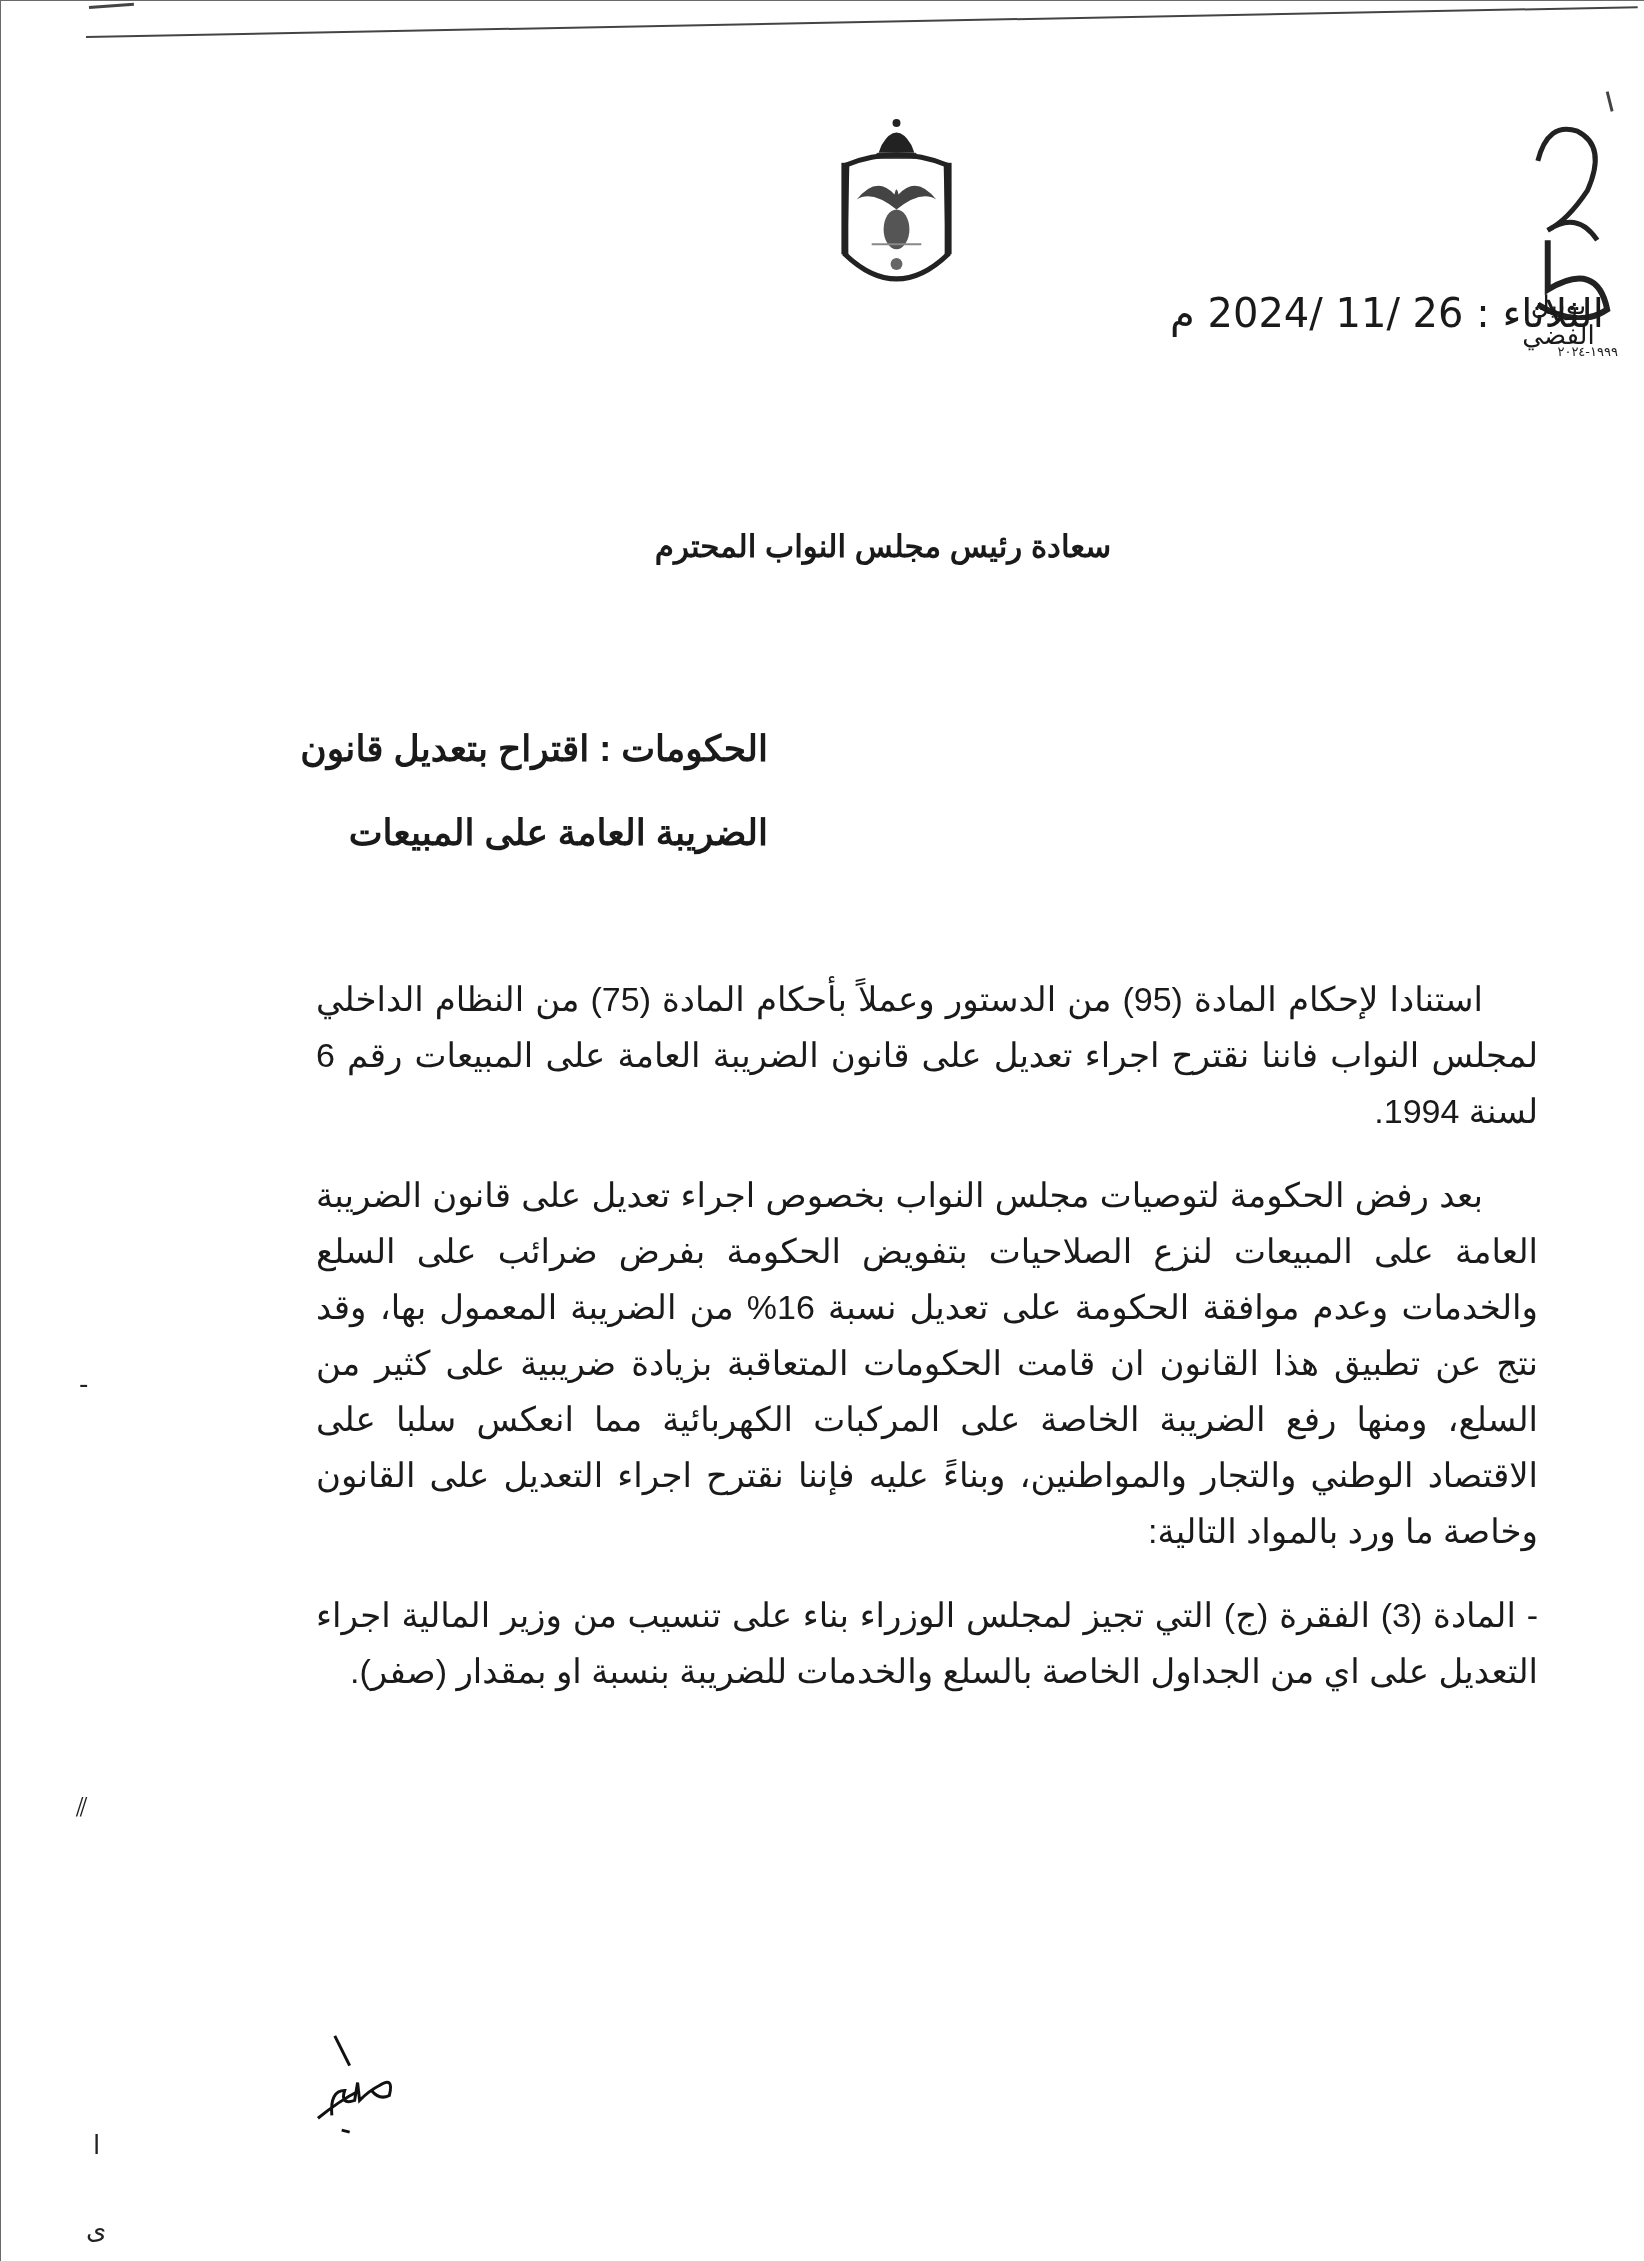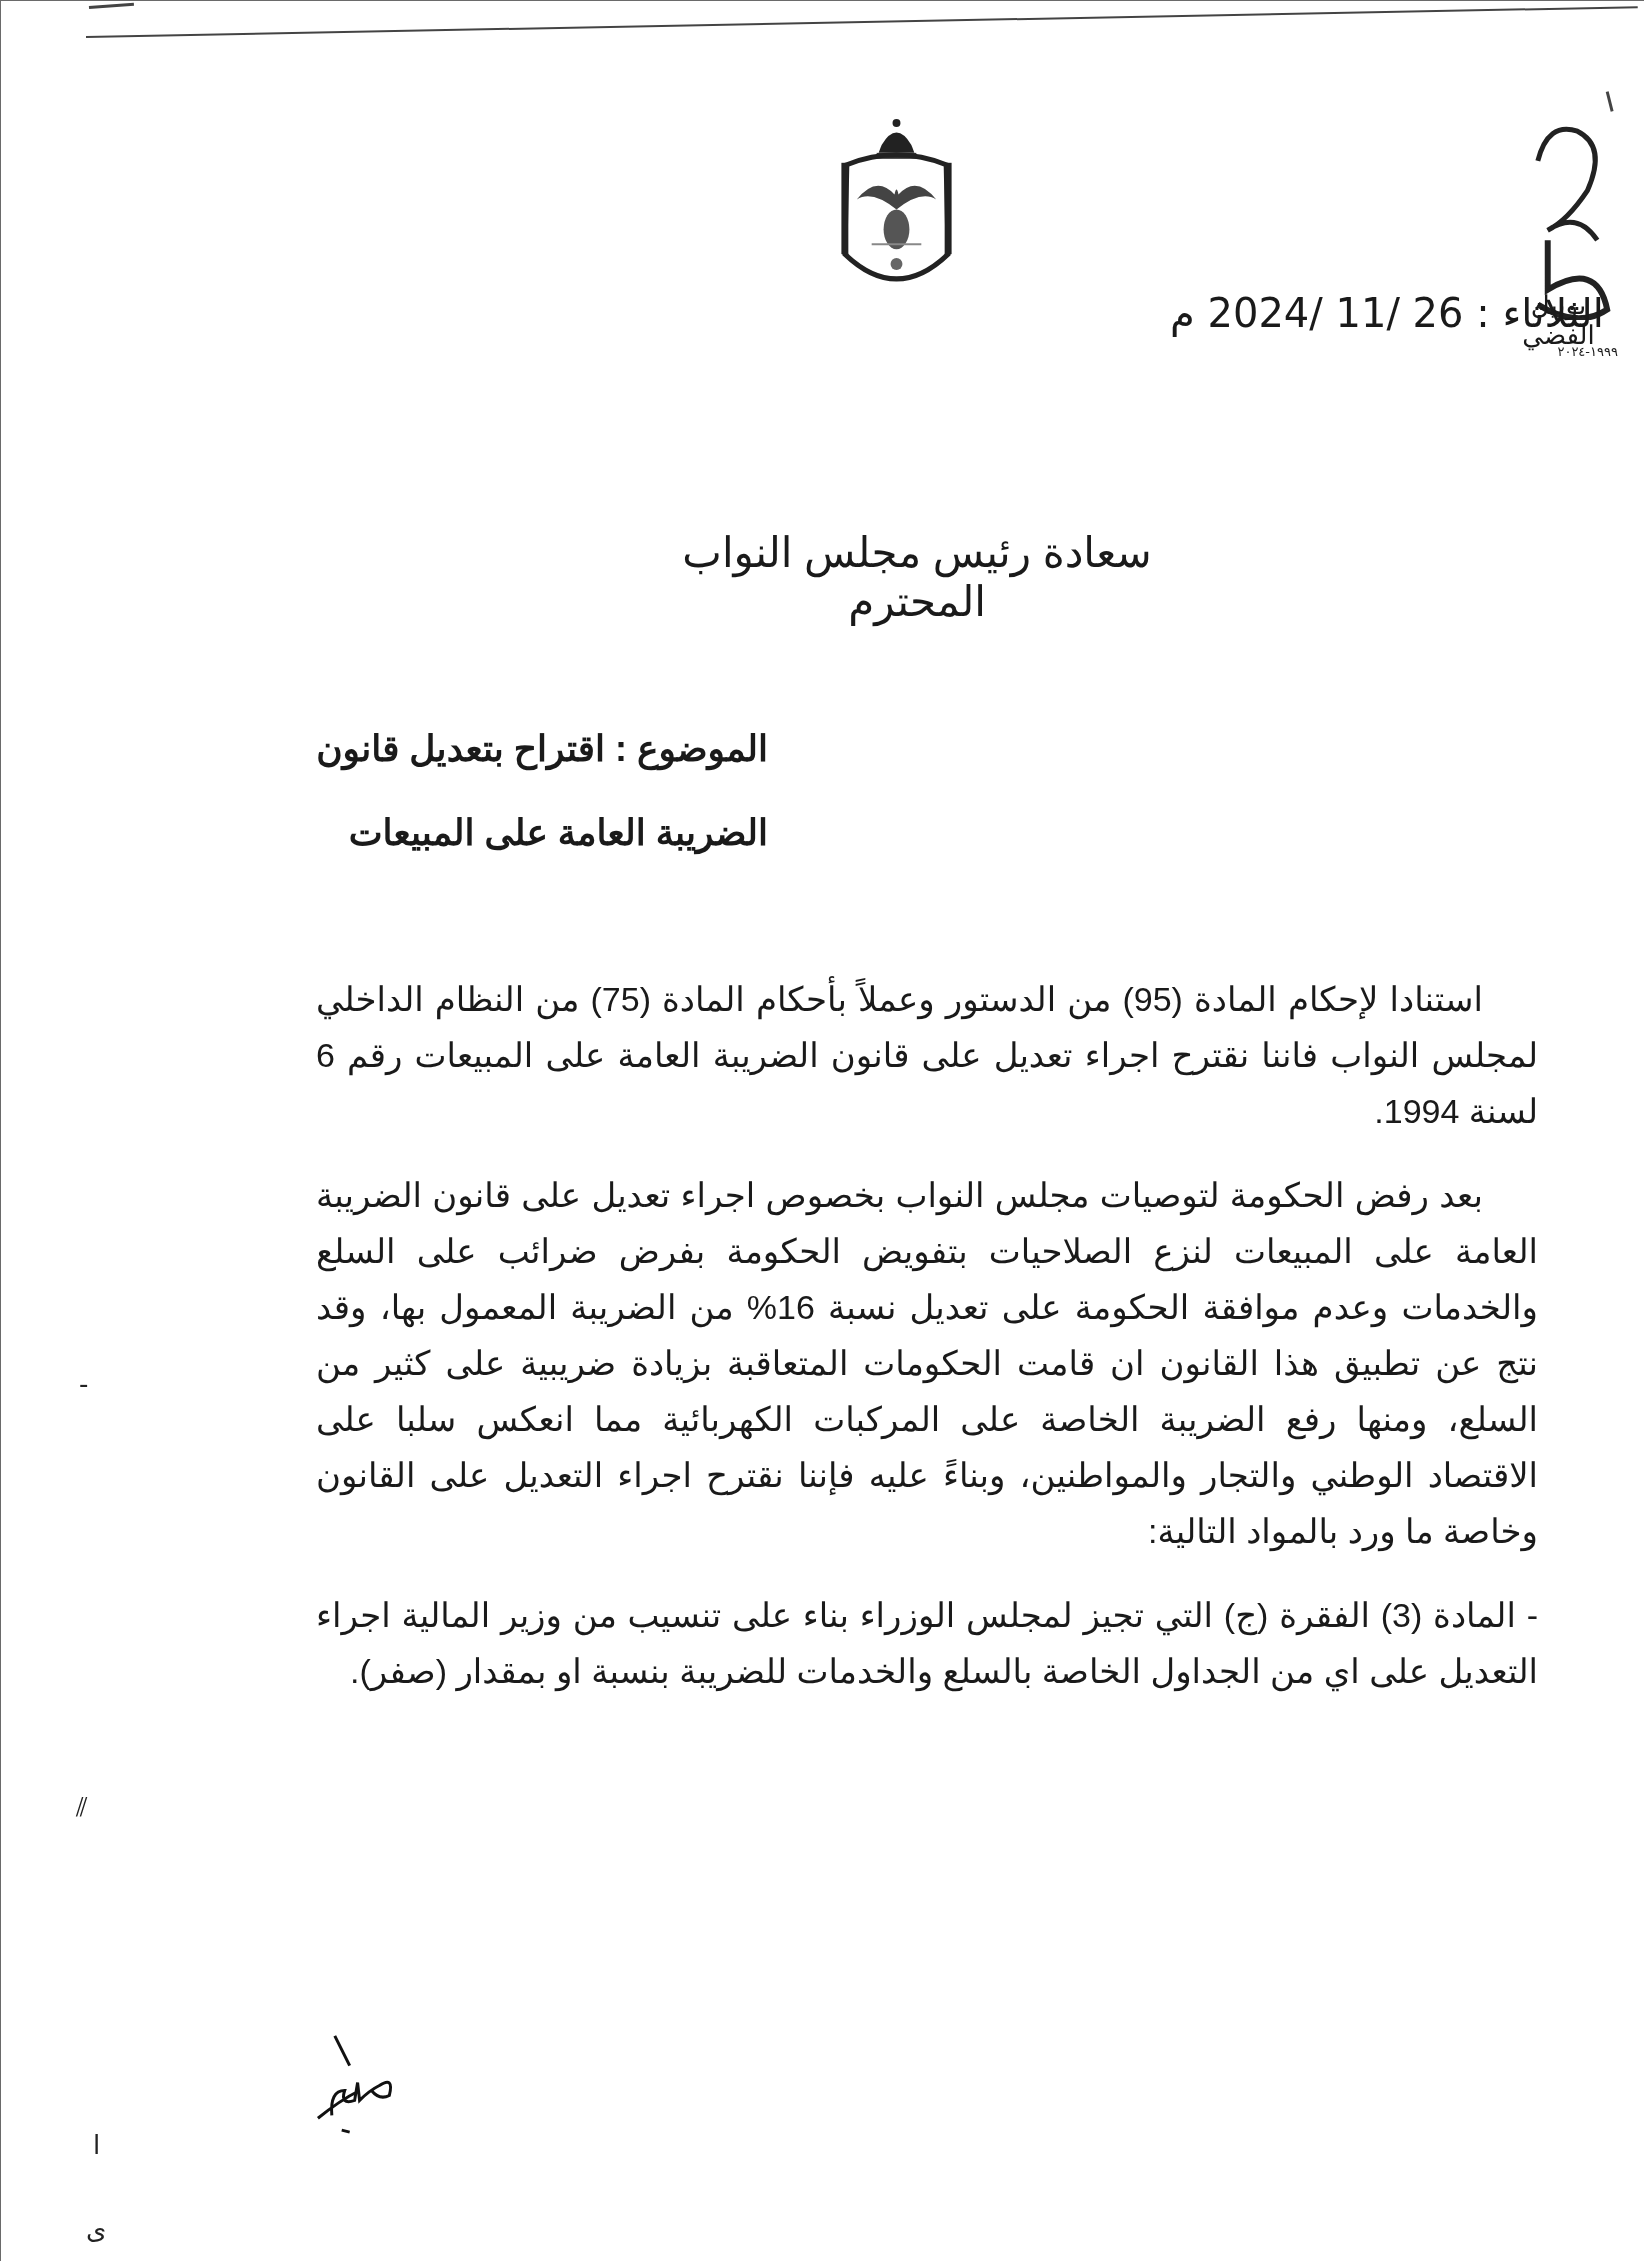--- a/index.html
+++ b/index.html
@@ -5,21 +5,21 @@
   html,body{margin:0;padding:0;background:#fff;}
   body{width:1645px;height:2262px;position:relative;overflow:hidden;font-family:"DejaVu Sans","Liberation Sans",sans-serif;color:#1a1a1a;}
   .page{position:absolute;left:0;top:0;width:1643px;height:2260px;border:1px solid #6a6a6a;background:#fff;}
   .scan-line{position:absolute;height:3px;background:#444;transform-origin:left center;}
   .emblem{position:absolute;left:826px;top:114px;width:139px;height:179px;}
   .council-name{position:absolute;left:791px;top:303px;width:199px;text-align:center;font-family:"DejaVu Serif",serif;font-size:46px;direction:rtl;}
   .anniv{position:absolute;left:1517px;top:90px;width:109px;height:229px;}
   .anniv-name{position:absolute;left:1493px;top:289px;width:129px;text-align:center;font-family:"DejaVu Serif",serif;font-size:26px;direction:rtl;}
   .anniv-years{position:absolute;left:1527px;top:343px;width:90px;font-size:13px;direction:rtl;}
   .date-line{position:absolute;left:1169px;top:289px;direction:rtl;font-family:"DejaVu Sans",sans-serif;font-size:40px;white-space:nowrap;}
-  .addressee{position:absolute;left:677px;top:527px;width:478px;text-align:center;direction:rtl;font-family:"Liberation Sans",sans-serif;font-weight:normal;font-size:42px;}
+  .addressee{position:absolute;left:643px;top:527px;width:478px;text-align:center;direction:rtl;font-family:"Liberation Sans",sans-serif;font-weight:bold;font-size:31px;}
   .subject{position:absolute;left:299px;top:706px;width:468px;direction:rtl;text-align:right;font-family:"Liberation Sans",sans-serif;font-weight:bold;font-size:36px;line-height:84px;}
   .body{position:absolute;left:303px;top:970px;width:1234px;direction:rtl;text-align:justify;text-align-last:right;font-family:"Liberation Sans",sans-serif;font-size:34px;line-height:56px;}
   .body p{margin:0 0 28px 12px;}
   .body p.indent{text-indent:55px;}
   .signature{position:absolute;left:299px;top:2030px;width:139px;height:119px;}
   .margin-mark{position:absolute;font-size:26px;color:#222;}
 </style>
 </head>
 <body>
 
@@ -47,21 +47,21 @@
     <path d="M90 0 L95 20" stroke="#444" stroke-width="3"></path>
   </svg>
   <div class="anniv-name">يوبيل الفضي</div>
   <div class="anniv-years">١٩٩٩-٢٠٢٤</div>
 
   <div class="date-line">الثلاثاء : 26 /11 /2024 م</div>
 
   <div class="addressee">سعادة رئيس مجلس النواب المحترم</div>
 
   <div class="subject">
-    <div>الموضوع : اقتراح بتعديل قانون</div>
+    <div>الحكومات : اقتراح بتعديل قانون</div>
     <div>الضريبة العامة على المبيعات</div>
   </div>
 
   <div class="body">
     <p class="indent">استنادا لإحكام المادة (95) من الدستور وعملاً بأحكام المادة (75) من النظام الداخلي لمجلس النواب فاننا نقترح اجراء تعديل على قانون الضريبة العامة على المبيعات رقم 6 لسنة 1994.</p>
     <p class="indent">بعد رفض الحكومة لتوصيات مجلس النواب بخصوص اجراء تعديل على قانون الضريبة العامة على المبيعات لنزع الصلاحيات بتفويض الحكومة بفرض ضرائب على السلع والخدمات وعدم موافقة الحكومة على تعديل نسبة 16% من الضريبة المعمول بها، وقد نتج عن تطبيق هذا القانون ان قامت الحكومات المتعاقبة بزيادة ضريبية على كثير من السلع، ومنها رفع الضريبة الخاصة على المركبات الكهربائية مما انعكس سلبا على الاقتصاد الوطني والتجار والمواطنين، وبناءً عليه فإننا نقترح اجراء التعديل على القانون وخاصة ما ورد بالمواد التالية:</p>
     <p>- المادة (3) الفقرة (ج) التي تجيز لمجلس الوزراء بناء على تنسيب من وزير المالية اجراء التعديل على اي من الجداول الخاصة بالسلع والخدمات للضريبة بنسبة او بمقدار (صفر).</p>
   </div>
 
   <svg class="signature" viewBox="0 0 140 120">

